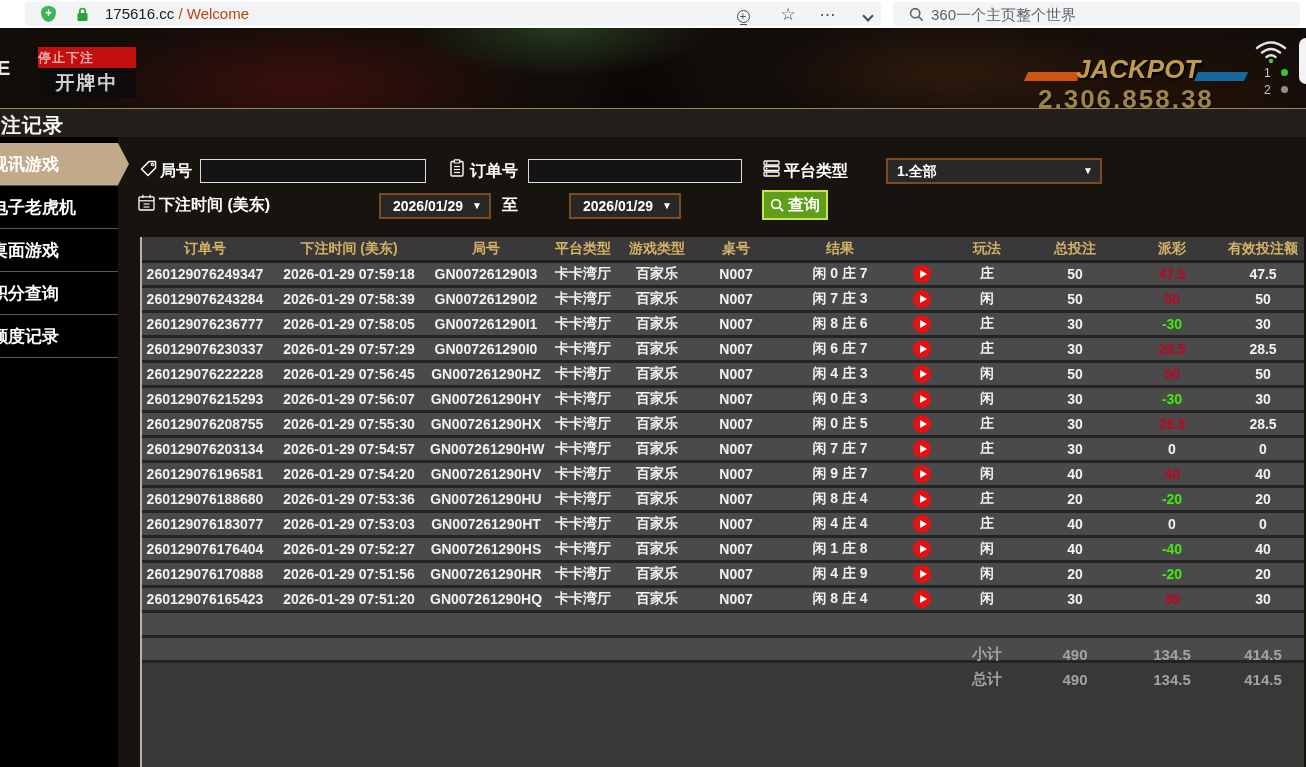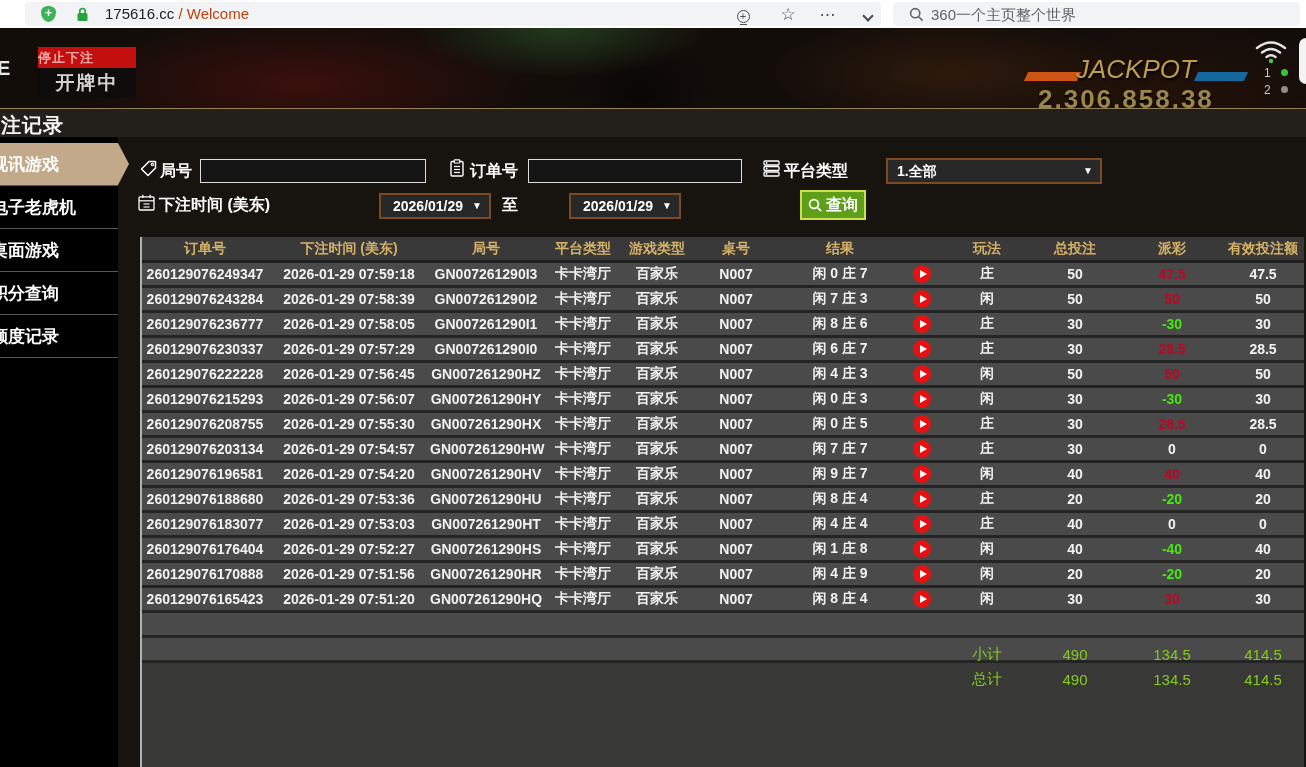--- a/index.html
+++ b/index.html
@@ -34,21 +34,21 @@
       radial-gradient(ellipse 260px 80px at 950px 45px,  #2e1a0c 0%, rgba(20,13,10,0) 70%),
       radial-gradient(ellipse 300px 95px at 1160px 65px, #221107 0%, rgba(20,13,10,0) 72%),
       #130d0a; }
   .edge-letter { position:absolute; left:-3px; top:29px; color:#e8e8e8; font-size:20px; font-weight:700; }
   .status-box { position:absolute; left:38px; top:19px; width:98px; }
   .status-top { height:21px; background:#c40f0f; color:#efa8a8; font-size:13px; font-weight:600; text-align:left; line-height:21px; letter-spacing:1px; }
   .status-bottom { height:30px; background:rgba(12,12,12,0.82); color:#d2d2d2; font-size:19px; font-weight:700; text-align:center; line-height:30px; letter-spacing:2px; }
   .jackpot { position:absolute; left:1020px; top:26px; width:235px; height:54px; }
   .jp-stripe-l { position:absolute; left:6px; top:18px; width:53px; height:9px; background:#cf5517; transform:skewX(-25deg); }
   .jp-stripe-r { position:absolute; left:176px; top:18px; width:50px; height:9px; background:#15699f; transform:skewX(-25deg); }
-  .jp-text { position:absolute; left:56px; top:0px; font-size:26px; font-style:italic; font-weight:400; color:#bf9c4c; text-shadow:1px 2px 2px #000; letter-spacing:0px; }
+  .jp-text { position:absolute; left:56px; top:0px; font-size:26px; font-style:italic; font-weight:700; color:#bf9c4c; text-shadow:1px 2px 2px #000; letter-spacing:0px; }
   .jp-value { position:absolute; left:18px; top:30px; font-size:26px; font-weight:700; color:#9c854a; letter-spacing:2px; text-shadow:0 2px 2px #000; }
   .wifi { position:absolute; left:1252px; top:8px; }
   .line-row { position:absolute; color:#c8c8c8; font-size:12px; }
   .line-1 { left:1264px; top:38px; } .line-2 { left:1264px; top:55px; }
   .line-dot { position:absolute; width:7px; height:7px; border-radius:50%; }
   .dot-1 { left:1281px; top:41px; background:#37c437; }
   .dot-2 { left:1281px; top:58px; background:#8d8d8d; }
   .white-sliver { position:absolute; left:1299px; top:10px; width:7px; height:46px; background:#f3f3f3; border-radius:8px 0 0 8px; }
 
   
@@ -77,31 +77,31 @@
   .in-round { left:82px; top:22px; width:226px; }
   .i-clip { left:331px; top:22px; } .l-order { left:352px; top:24px; }
   .in-order { left:410px; top:22px; width:214px; }
   .i-plat { left:645px; top:23px; } .l-plat { left:666px; top:24px; }
   .sel-plat { left:744px; top:21px; width:216px; }
   .i-cal { left:20px; top:57px; } .l-time { left:41px; top:58px; }
   .sel-d1 { left:237px; top:56px; width:112px; text-align:left; }
   .l-to { left:384px; top:58px; }
   .sel-d2 { left:427px; top:56px; width:112px; }
   .sel-date .val { left:12px; }
-  .btn-query { position:absolute; left:644px; top:53px; width:66px; height:30px; background:#5f9e19; border:2px solid #cde04e; display:flex; align-items:center; justify-content:center; gap:3px; color:#fff; font-size:16px; font-weight:700; cursor:pointer;margin-left:38px; }
+  .btn-query { position:absolute; left:644px; top:53px; width:66px; height:30px; background:#5f9e19; border:2px solid #cde04e; display:flex; align-items:center; justify-content:center; gap:3px; color:#fff; font-size:16px; font-weight:700; cursor:pointer; }
 
   
   .tbl { position:absolute; left:22px; top:100px; width:1164px; height:530px; background:#383836; border-left:2px solid #b2b2b2; }
   .grid-row { display:grid; grid-template-columns:126px 162px 112px 82px 66px 92px 116px 48px 82px 94px 100px 1fr; align-items:center; }
   .thead { height:26px; background:#393939; border-bottom:3px solid #1e1e1e; }
   .thead .hcell { color:#d6b266; font-size:14px; font-weight:700; text-align:center; white-space:nowrap; }
   .trow { height:25px; background:#4a4a4a; border-bottom:3px solid #242424; }
   .trow .cell { color:#f2f2f2; font-size:14px; font-weight:600; text-align:center; white-space:nowrap; }
   .cell.win { color:#c20424; } .cell.loss { color:#46e80e; } .cell.zero { color:#f2f2f2; }
-  .sum-row .cell { color:#84cc16; font-weight:400; font-size:15px;margin-top:32px; }
+  .sum-row .cell { color:#a3a3a3; font-weight:700; font-size:15px;margin-top:32px; }
   .play-btn { display:inline-flex; width:18px; height:18px; border-radius:50%; background:#e81010; align-items:center; justify-content:center; cursor:pointer; vertical-align:middle; }
   .play-btn::after { content:""; display:block; margin-left:2px; border-left:7px solid #fff; border-top:4px solid transparent; border-bottom:4px solid transparent; }
   svg { display:block; }
 </style>
 </head>
 <body>
 
 <div class="stage">
 
   <div class="browser-bar">

